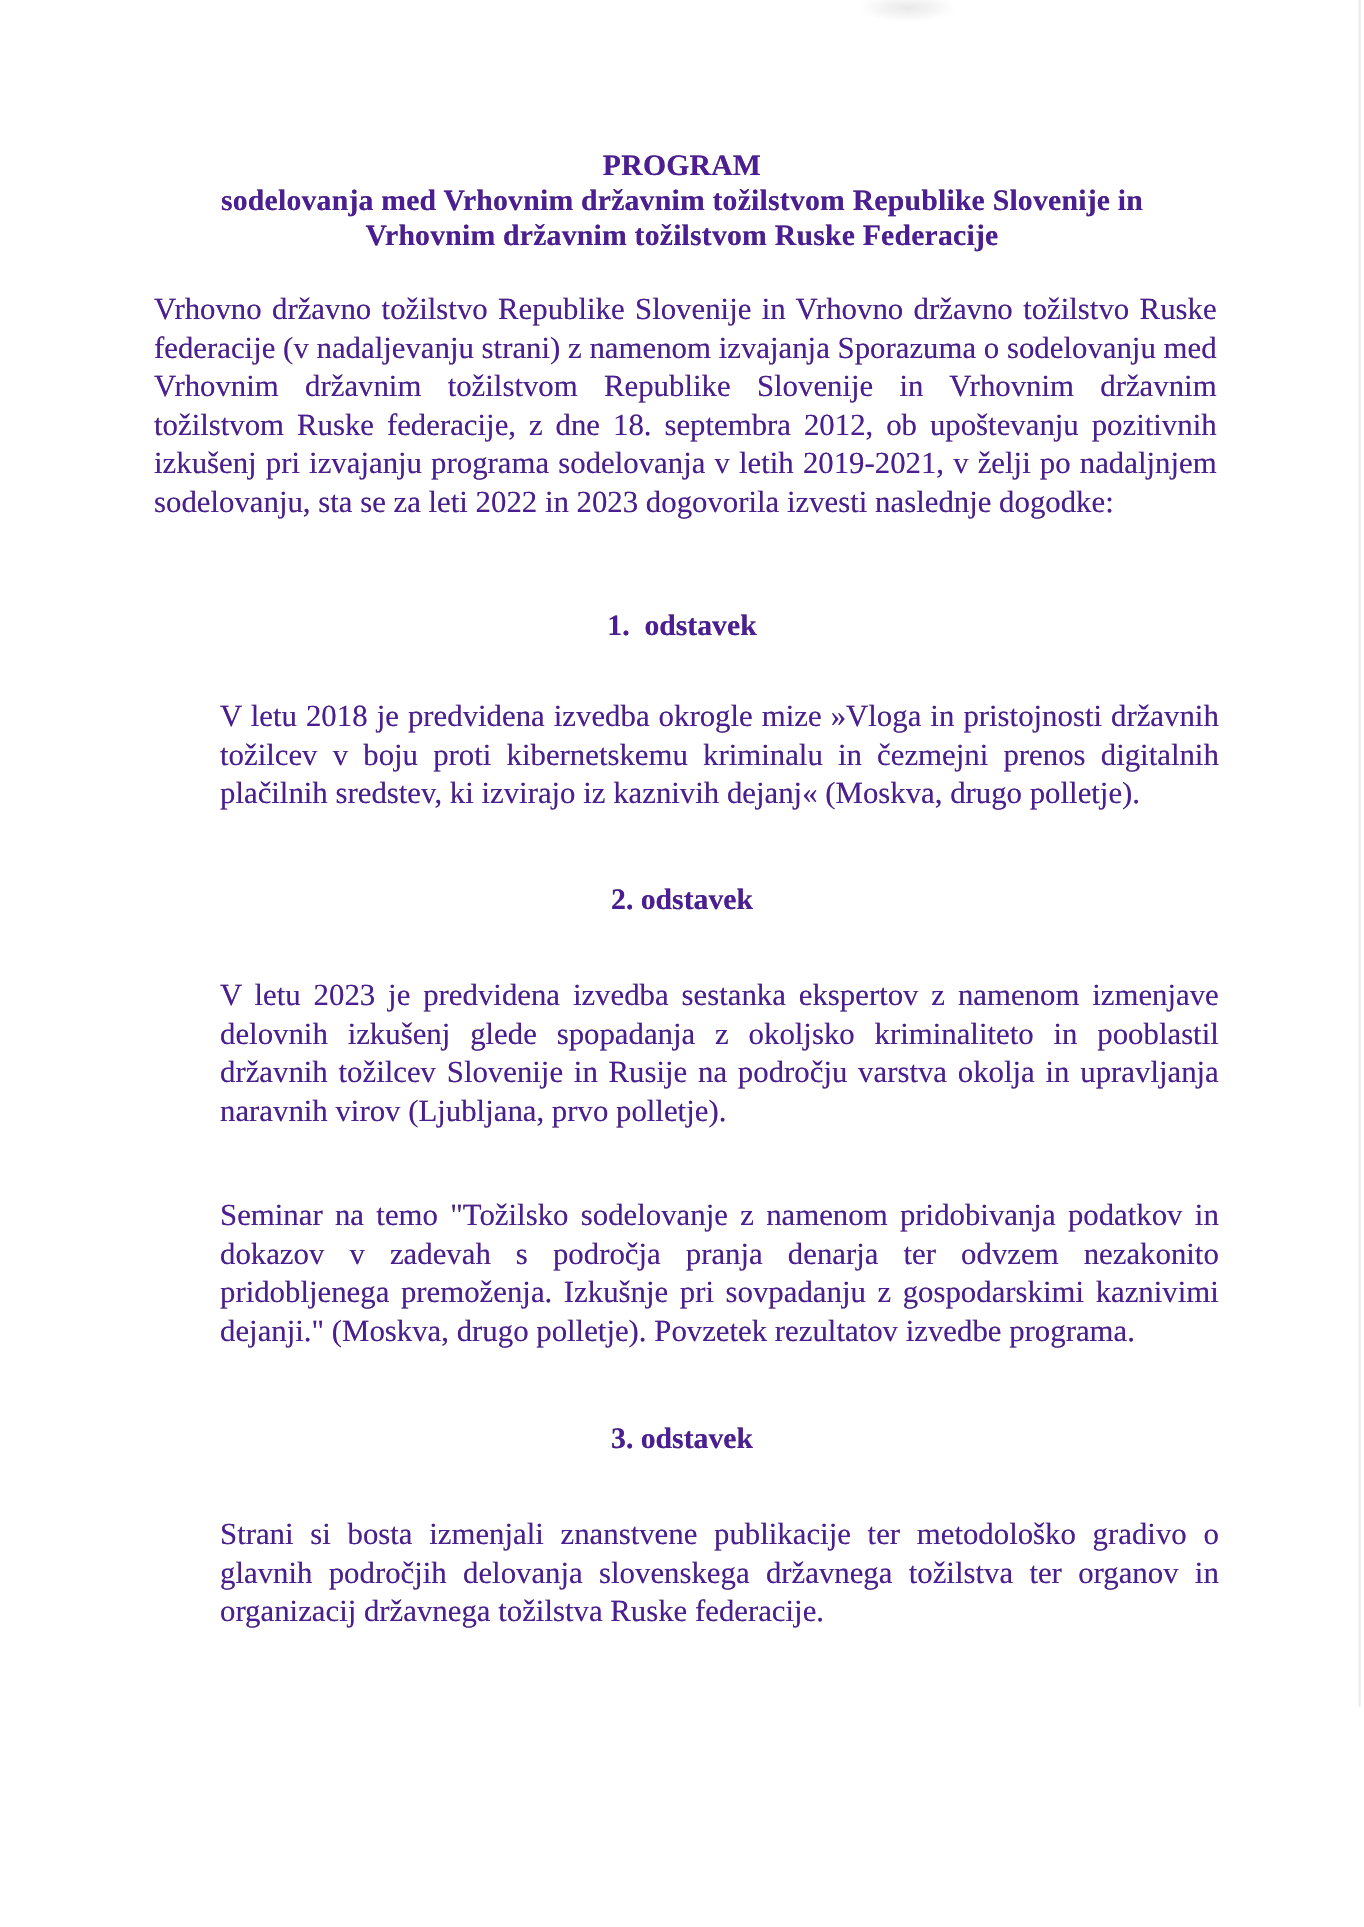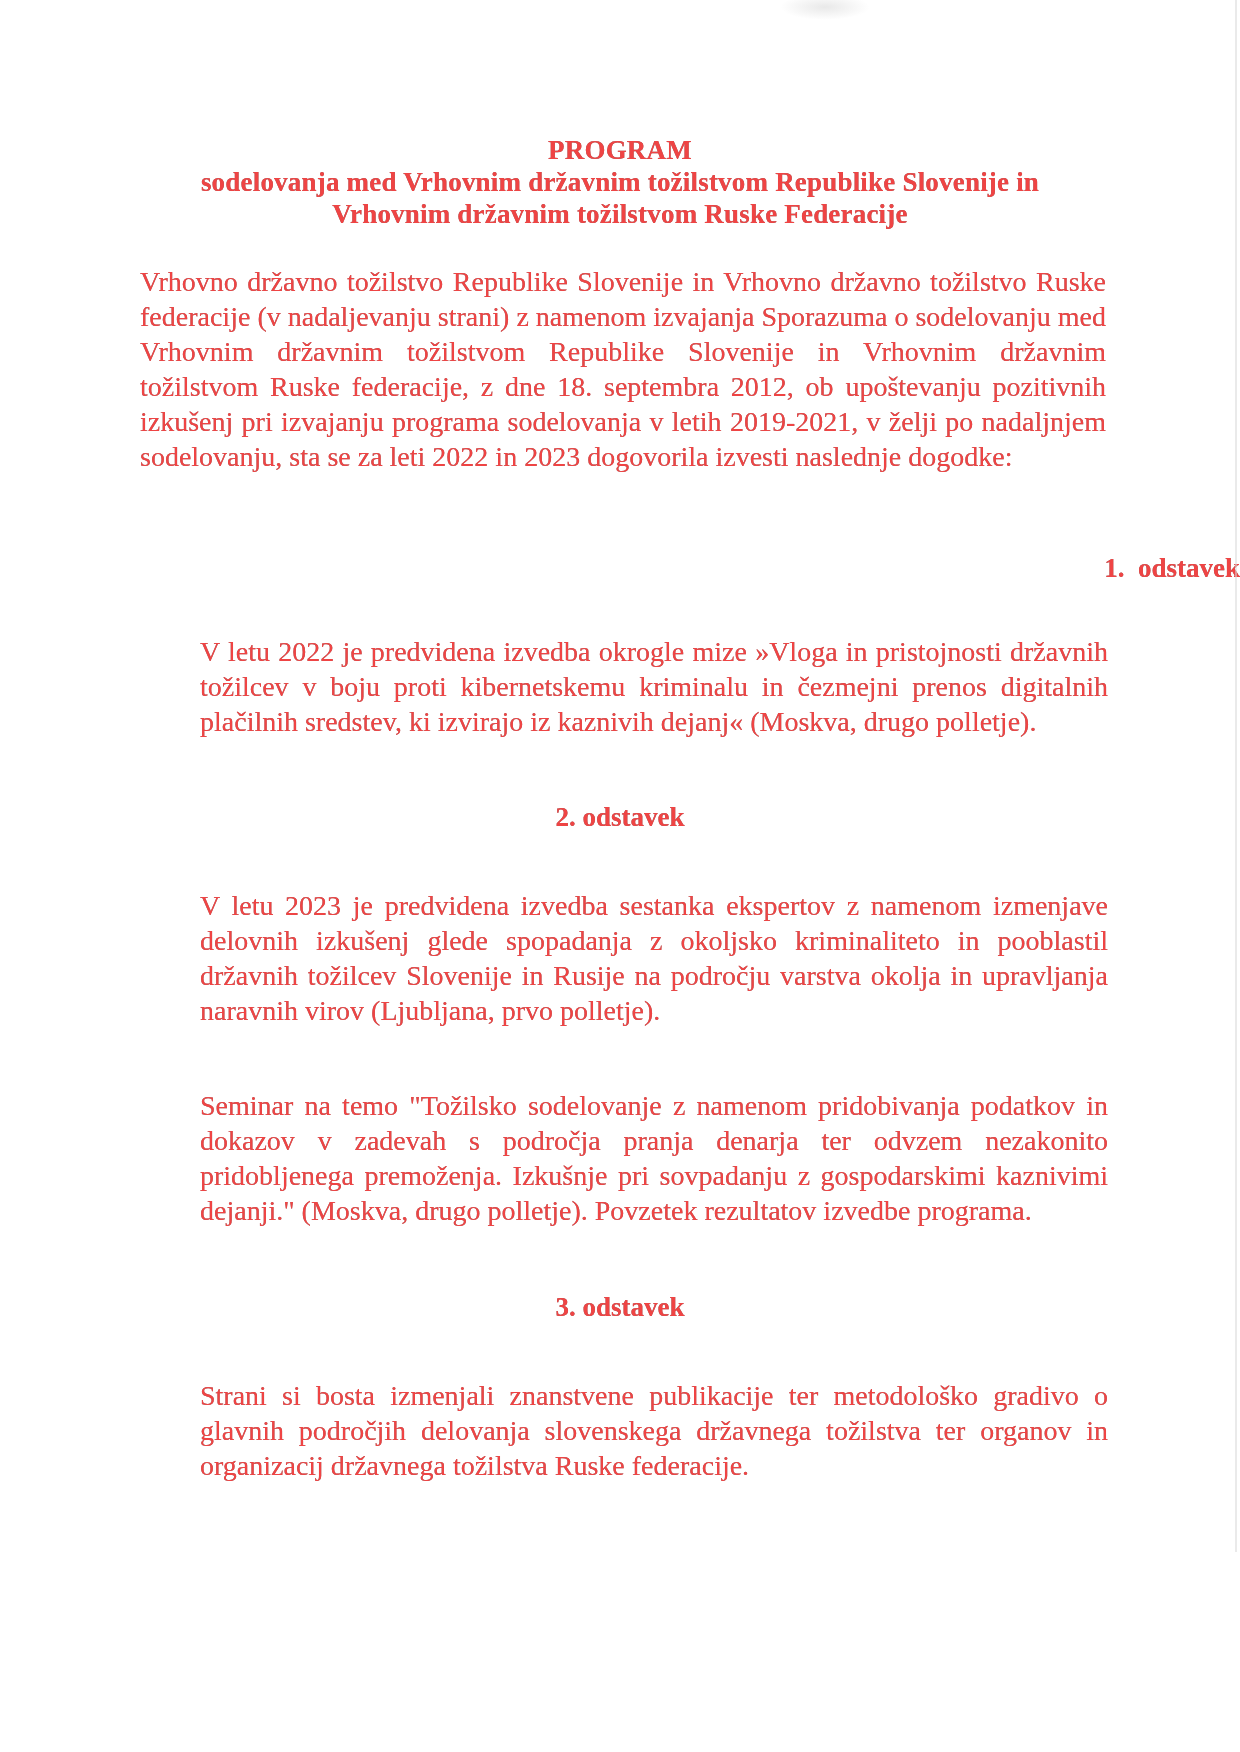--- a/index.html
+++ b/index.html
@@ -7,21 +7,21 @@
     padding: 0;
     background: #ffffff;
   }
   .page {
     position: relative;
     width: 1240px;
     height: 1552px;
     margin: 0 auto;
     background: #ffffff;
     font-family: "Liberation Serif", "DejaVu Serif", serif;
-    color: #ef4444;
+    color: #4c1d95;
     overflow: hidden;
     -webkit-font-smoothing: antialiased;
   }
   
   .scan-edge {
     position: absolute;
     top: 0;
     right: 3px;
     width: 2px;
     height: 100%;
@@ -65,21 +65,21 @@
     text-shadow: 0 0 0.5px rgba(0,0,0,0.55);
   }
   .section-para {
     margin-left: 200px;
     width: 908px;
     text-align: justify;
     font-size: 28px;
     line-height: 35px;
     text-shadow: 0 0 0.4px rgba(0,0,0,0.5);
   }
-  #h1 { margin-top: 78px; text-align: right; }
+  #h1 { margin-top: 78px; }
   #s1p1 { margin-top: 50px; }
   #h2 { margin-top: 62px; }
   #s2p1 { margin-top: 55px; }
   #s2p2 { margin-top: 60px; }
   #h3 { margin-top: 63px; }
   #s3p1 { margin-top: 55px; }
 </style>
 </head>
 <body>
 
@@ -89,21 +89,21 @@
 
   <div class="title-block">
     <span class="title-line">PROGRAM</span>
     <span class="title-line">sodelovanja med Vrhovnim državnim tožilstvom Republike Slovenije in</span>
     <span class="title-line">Vrhovnim državnim tožilstvom Ruske Federacije</span>
   </div>
 
   <p class="intro-para">Vrhovno državno tožilstvo Republike Slovenije in Vrhovno državno tožilstvo Ruske federacije (v nadaljevanju strani) z namenom izvajanja Sporazuma o sodelovanju med Vrhovnim državnim tožilstvom Republike Slovenije in Vrhovnim državnim tožilstvom Ruske federacije, z dne 18. septembra 2012, ob upoštevanju pozitivnih izkušenj pri izvajanju programa sodelovanja v letih 2019-2021, v želji po nadaljnjem sodelovanju, sta se za leti 2022 in 2023 dogovorila izvesti naslednje dogodke:</p>
 
   <div class="section-heading" id="h1">1.  odstavek</div>
-  <p class="section-para" id="s1p1">V letu 2022 je predvidena izvedba okrogle mize »Vloga in pristojnosti državnih tožilcev v boju proti kibernetskemu kriminalu in čezmejni prenos digitalnih plačilnih sredstev, ki izvirajo iz kaznivih dejanj« (Moskva, drugo polletje).</p>
+  <p class="section-para" id="s1p1">V letu 2018 je predvidena izvedba okrogle mize »Vloga in pristojnosti državnih tožilcev v boju proti kibernetskemu kriminalu in čezmejni prenos digitalnih plačilnih sredstev, ki izvirajo iz kaznivih dejanj« (Moskva, drugo polletje).</p>
 
   <div class="section-heading" id="h2">2. odstavek</div>
   <p class="section-para" id="s2p1">V letu 2023 je predvidena izvedba sestanka ekspertov z namenom izmenjave delovnih izkušenj glede spopadanja z okoljsko kriminaliteto in pooblastil državnih tožilcev Slovenije in Rusije na področju varstva okolja in upravljanja naravnih virov (Ljubljana, prvo polletje).</p>
   <p class="section-para" id="s2p2">Seminar na temo "Tožilsko sodelovanje z namenom pridobivanja podatkov in dokazov v zadevah s področja pranja denarja ter odvzem nezakonito pridobljenega premoženja. Izkušnje pri sovpadanju z gospodarskimi kaznivimi dejanji."  (Moskva, drugo polletje). Povzetek rezultatov izvedbe programa.</p>
 
   <div class="section-heading" id="h3">3. odstavek</div>
   <p class="section-para" id="s3p1">Strani si bosta izmenjali znanstvene publikacije ter metodološko gradivo o glavnih področjih delovanja slovenskega državnega tožilstva ter organov in organizacij državnega tožilstva Ruske federacije.</p>
 </div>
 
 </body></html>

